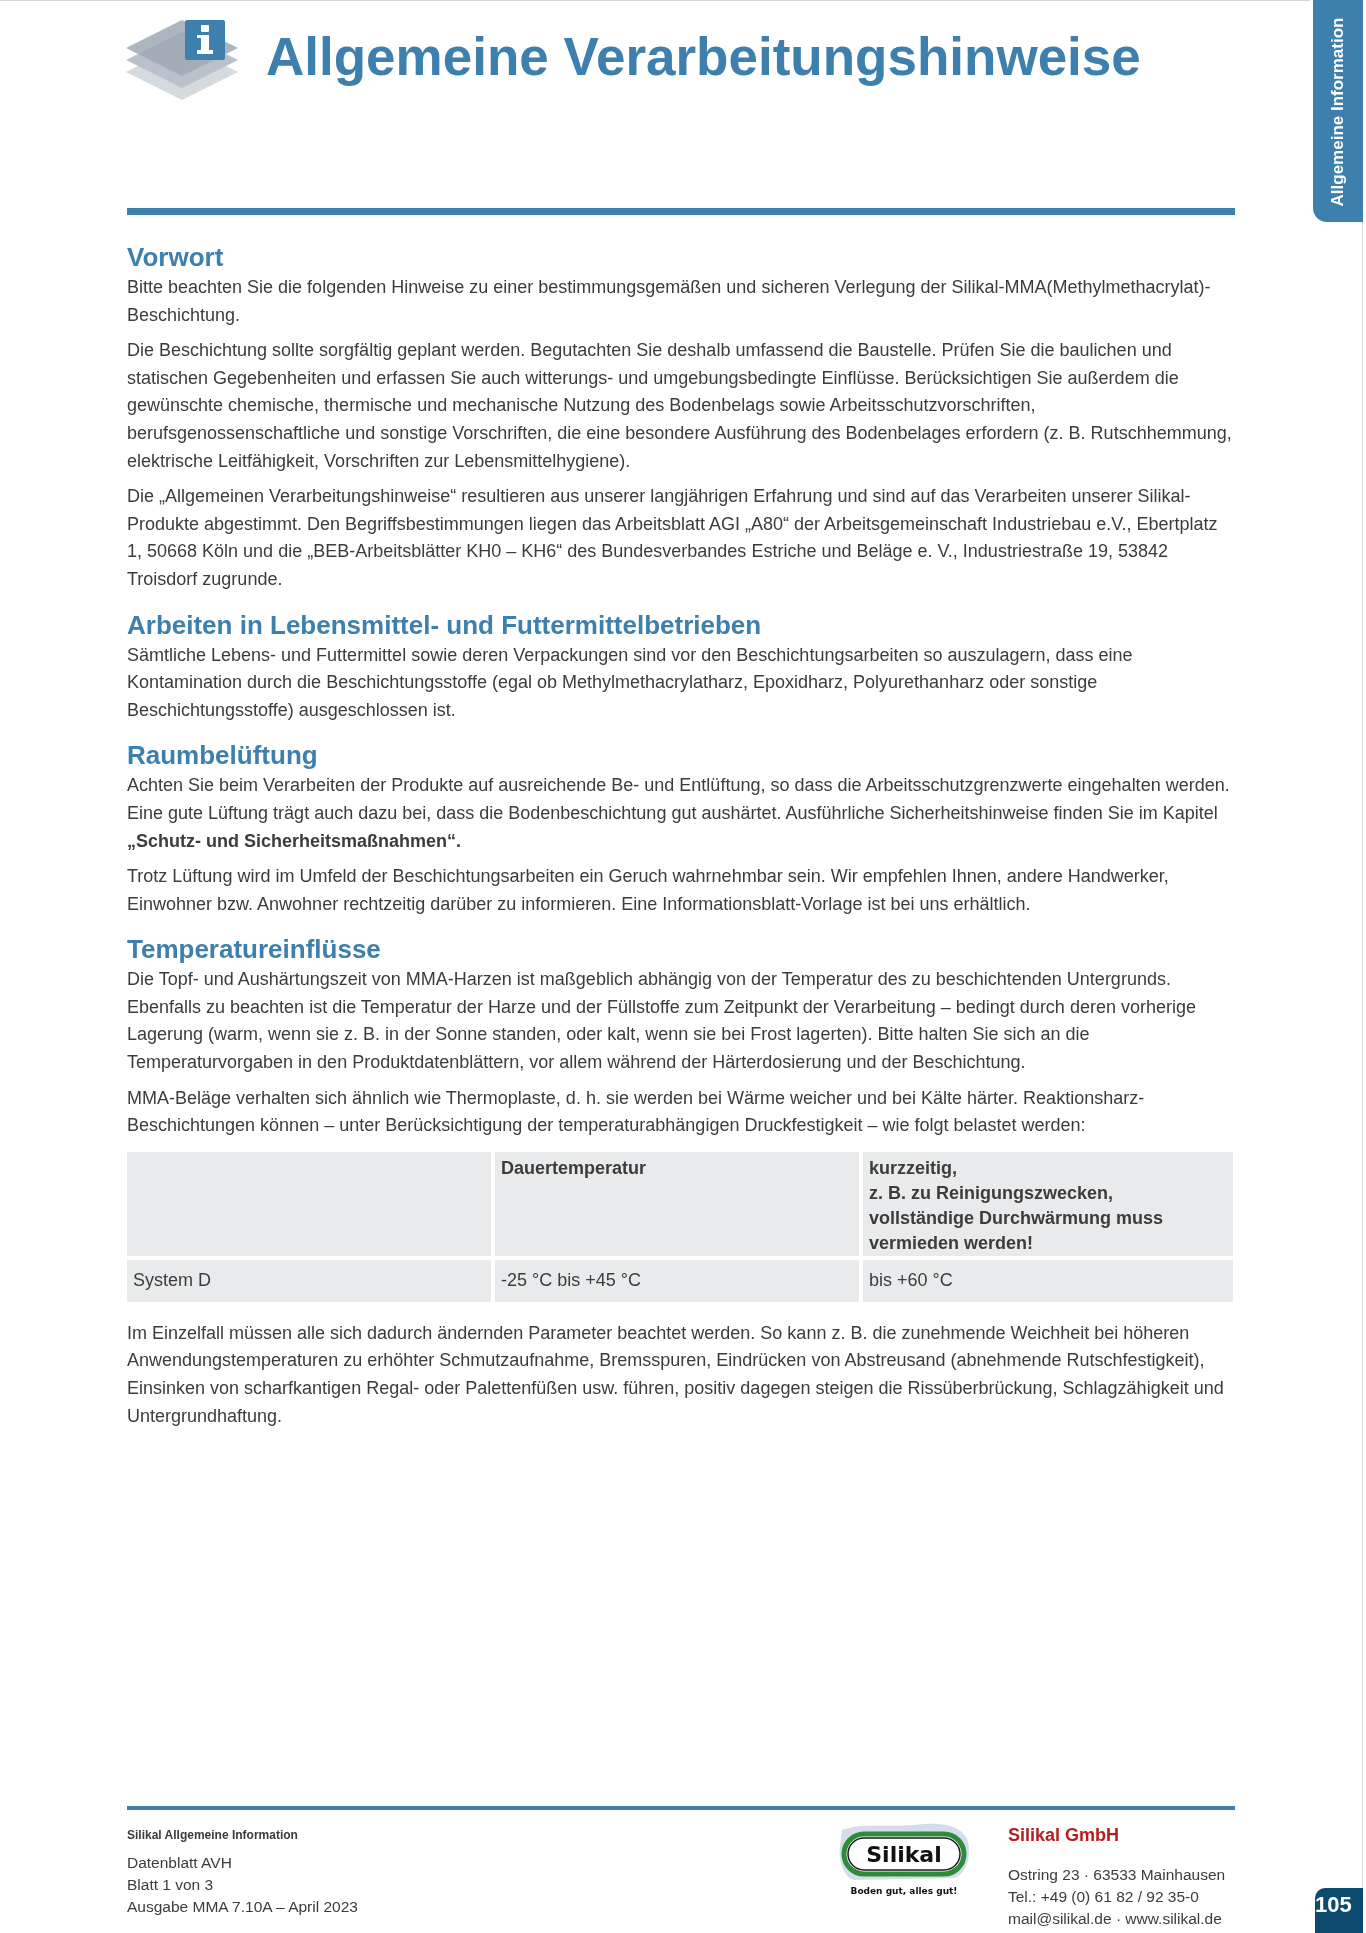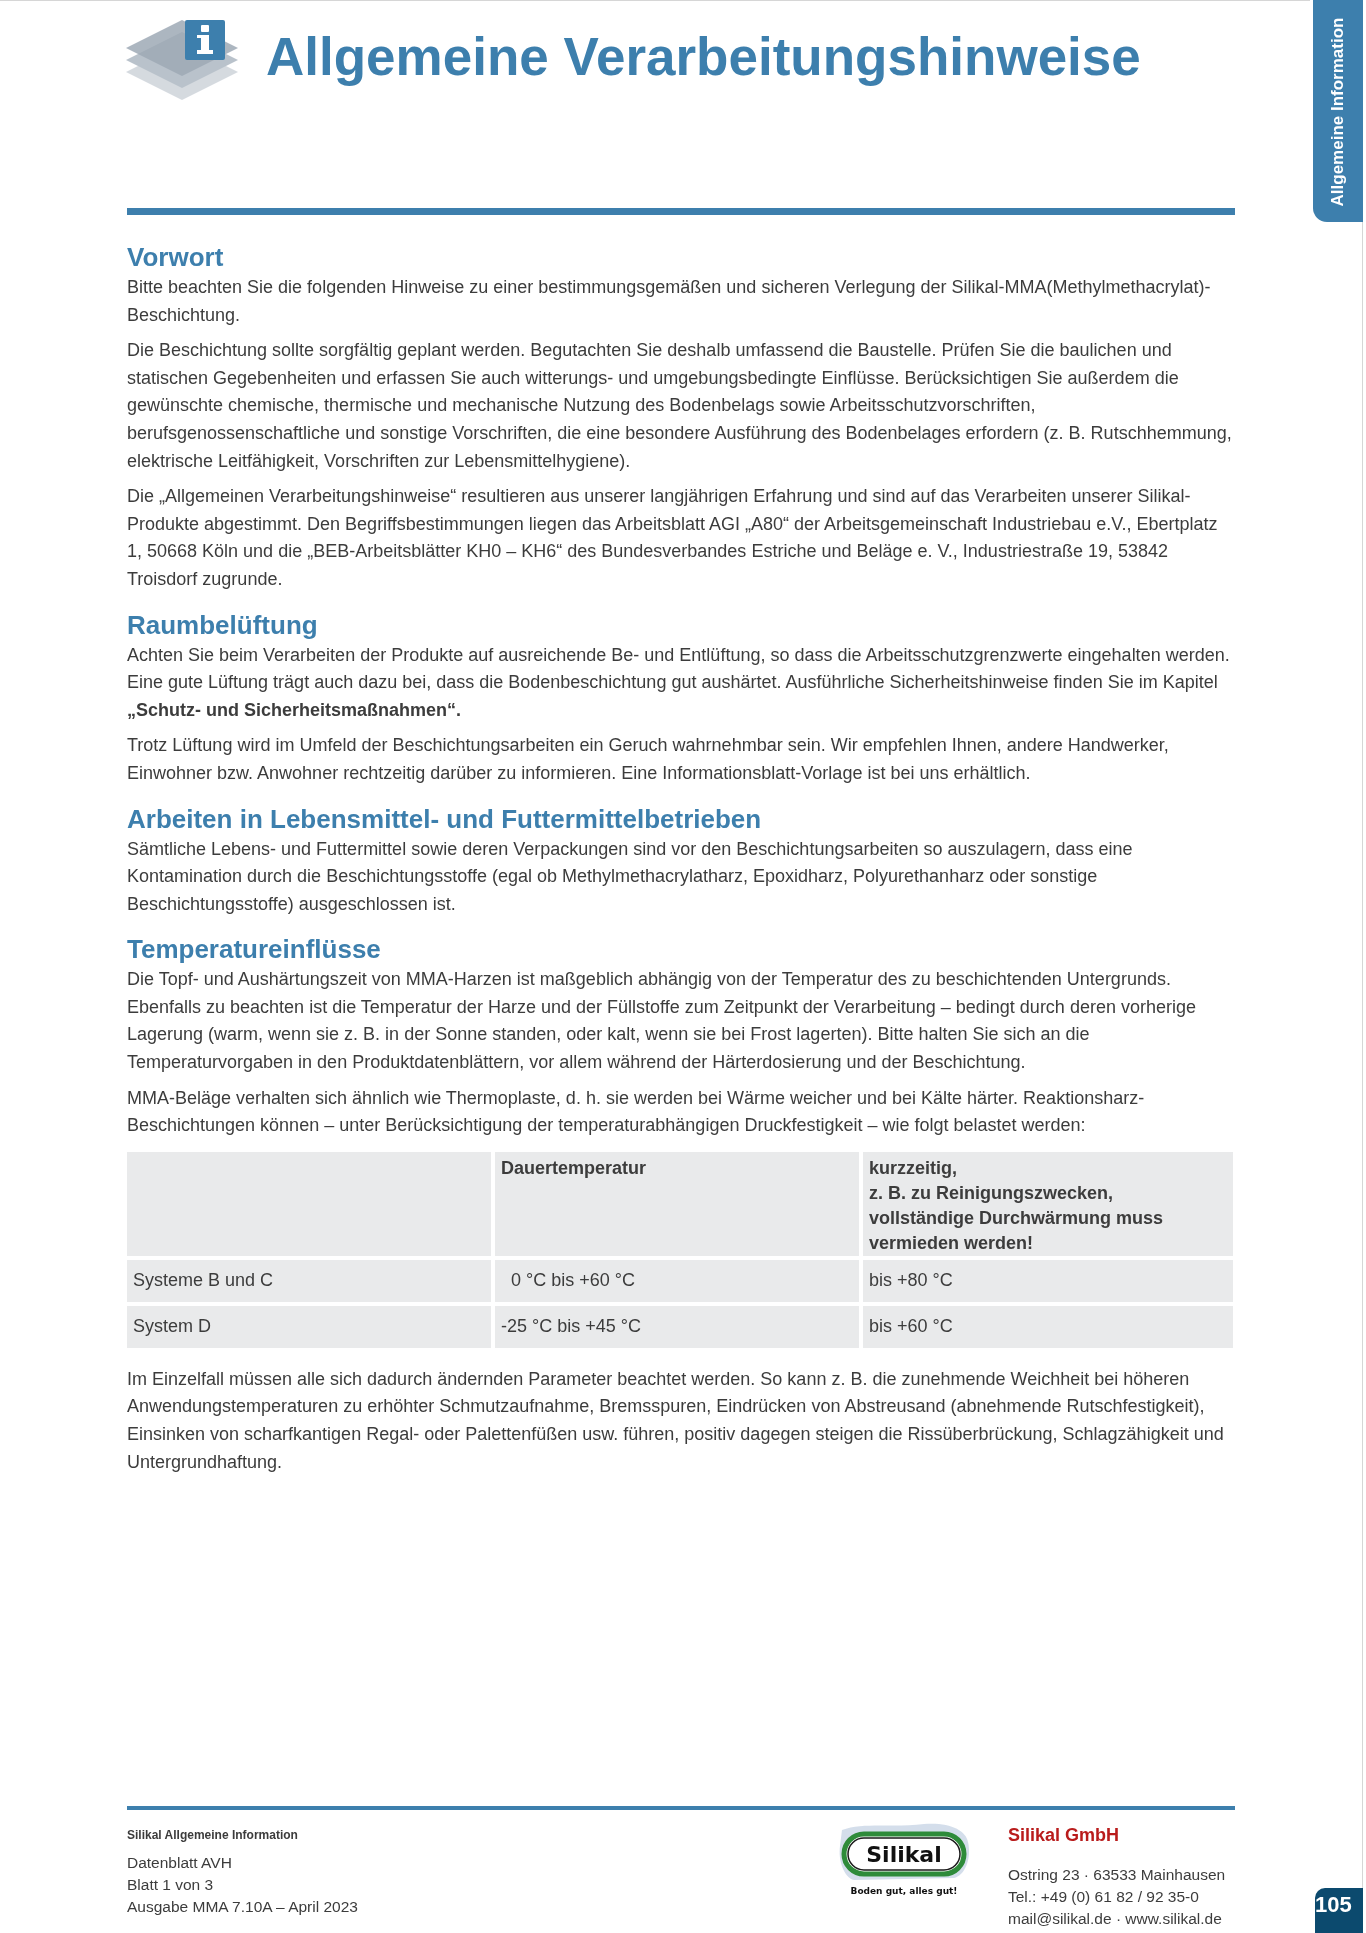--- a/index.html
+++ b/index.html
@@ -57,46 +57,41 @@
 <div class="rule top"></div>
 
 <div class="content">
   <div class="section">
     <h2>Vorwort</h2>
     <p>Bitte beachten Sie die folgenden Hinweise zu einer bestimmungsgemäßen und sicheren Verlegung der Silikal-MMA(Methylmethacrylat)-Beschichtung.</p>
     <p>Die Beschichtung sollte sorgfältig geplant werden. Begutachten Sie deshalb umfassend die Baustelle. Prüfen Sie die baulichen und statischen Gegebenheiten und erfassen Sie auch witterungs- und umgebungsbedingte Einflüsse. Berücksichtigen Sie außerdem die gewünschte chemische, thermische und mechanische Nutzung des Bodenbelags sowie Arbeitsschutzvorschriften, berufsgenossenschaftliche und sonstige Vorschriften, die eine besondere Ausführung des Bodenbelages erfordern (z. B. Rutschhemmung, elektrische Leitfähigkeit, Vorschriften zur Lebensmittelhygiene).</p>
     <p>Die „Allgemeinen Verarbeitungshinweise“ resultieren aus unserer langjährigen Erfahrung und sind auf das Verarbeiten unserer Silikal-Produkte abgestimmt. Den Begriffsbestimmungen liegen das Arbeitsblatt AGI „A80“ der Arbeitsgemeinschaft Industriebau e.V., Ebertplatz 1, 50668 Köln und die „BEB-Arbeitsblätter KH0 – KH6“ des Bundesverbandes Estriche und Beläge e. V., Industriestraße 19, 53842 Troisdorf zugrunde.</p>
   </div>
   <div class="section">
+    <h2>Arbeiten in Lebensmittel- und Futtermittelbetrieben</h2>
+    <p>Sämtliche Lebens- und Futtermittel sowie deren Verpackungen sind vor den Beschichtungsarbeiten so auszulagern, dass eine Kontamination durch die Beschichtungsstoffe (egal ob Methylmethacrylatharz, Epoxidharz, Polyurethanharz oder sonstige Beschichtungsstoffe) ausgeschlossen ist.</p>
+  </div>
+  <div class="section">
     <h2>Raumbelüftung</h2>
     <p><span>Achten Sie beim Verarbeiten der Produkte auf ausreichende Be- und Entlüftung, so dass die Arbeitsschutzgrenzwerte eingehalten werden. Eine gute Lüftung trägt auch dazu bei, dass die Bodenbeschichtung gut aushärtet. Ausführliche Sicherheitshinweise finden Sie im Kapitel </span><b>„Schutz- und Sicherheitsmaßnahmen“.</b></p>
     <p>Trotz Lüftung wird im Umfeld der Beschichtungsarbeiten ein Geruch wahrnehmbar sein. Wir empfehlen Ihnen, andere Handwerker, Einwohner bzw. Anwohner rechtzeitig darüber zu informieren. Eine Informationsblatt-Vorlage ist bei uns erhältlich.</p>
-  </div>
-  <div class="section">
-    <h2>Arbeiten in Lebensmittel- und Futtermittelbetrieben</h2>
-    <p>Sämtliche Lebens- und Futtermittel sowie deren Verpackungen sind vor den Beschichtungsarbeiten so auszulagern, dass eine Kontamination durch die Beschichtungsstoffe (egal ob Methylmethacrylatharz, Epoxidharz, Polyurethanharz oder sonstige Beschichtungsstoffe) ausgeschlossen ist.</p>
   </div>
   <div class="section">
     <h2>Temperatureinflüsse</h2>
     <p>Die Topf- und Aushärtungszeit von MMA-Harzen ist maßgeblich abhängig von der Temperatur des zu beschichtenden Untergrunds. Ebenfalls zu beachten ist die Temperatur der Harze und der Füllstoffe zum Zeitpunkt der Verarbeitung – bedingt durch deren vorherige Lagerung (warm, wenn sie z. B. in der Sonne standen, oder kalt, wenn sie bei Frost lagerten). Bitte halten Sie sich an die Temperaturvorgaben in den Produktdatenblättern, vor allem während der Härterdosierung und der Beschichtung.</p>
     <p>MMA-Beläge verhalten sich ähnlich wie Thermoplaste, d. h. sie werden bei Wärme weicher und bei Kälte härter. Reaktionsharz-Beschichtungen können – unter Berücksichtigung der temperaturabhängigen Druckfestigkeit – wie folgt belastet werden:</p>
     <table class="temp">
       <tbody>
           <tr>
         <th class="c1"></th>
         <th class="c2">Dauertemperatur</th>
         <th style="white-space: pre-line;">kurzzeitig,
 z. B. zu Reinigungszwecken,
 vollständige Durchwärmung muss
 vermieden werden!</th>
-      </tr>
-      <tr>
-        <td class="c1">Systeme B und C</td>
-        <td class="c2" style="white-space: pre;">  0 °C bis +60 °C</td>
-        <td>bis +80 °C</td>
       </tr>
       <tr>
         <td class="c1">System D</td>
         <td class="c2">-25 °C bis +45 °C</td>
         <td>bis +60 °C</td>
       </tr>
     </tbody>
       </table>
     <p>Im Einzelfall müssen alle sich dadurch ändernden Parameter beachtet werden. So kann z. B. die zunehmende Weichheit bei höheren Anwendungstemperaturen zu erhöhter Schmutzaufnahme, Bremsspuren, Eindrücken von Abstreusand (abnehmende Rutschfestigkeit), Einsinken von scharfkantigen Regal- oder Palettenfüßen usw. führen, positiv dagegen steigen die Rissüberbrückung, Schlagzähigkeit und Untergrundhaftung.</p>
   </div>

